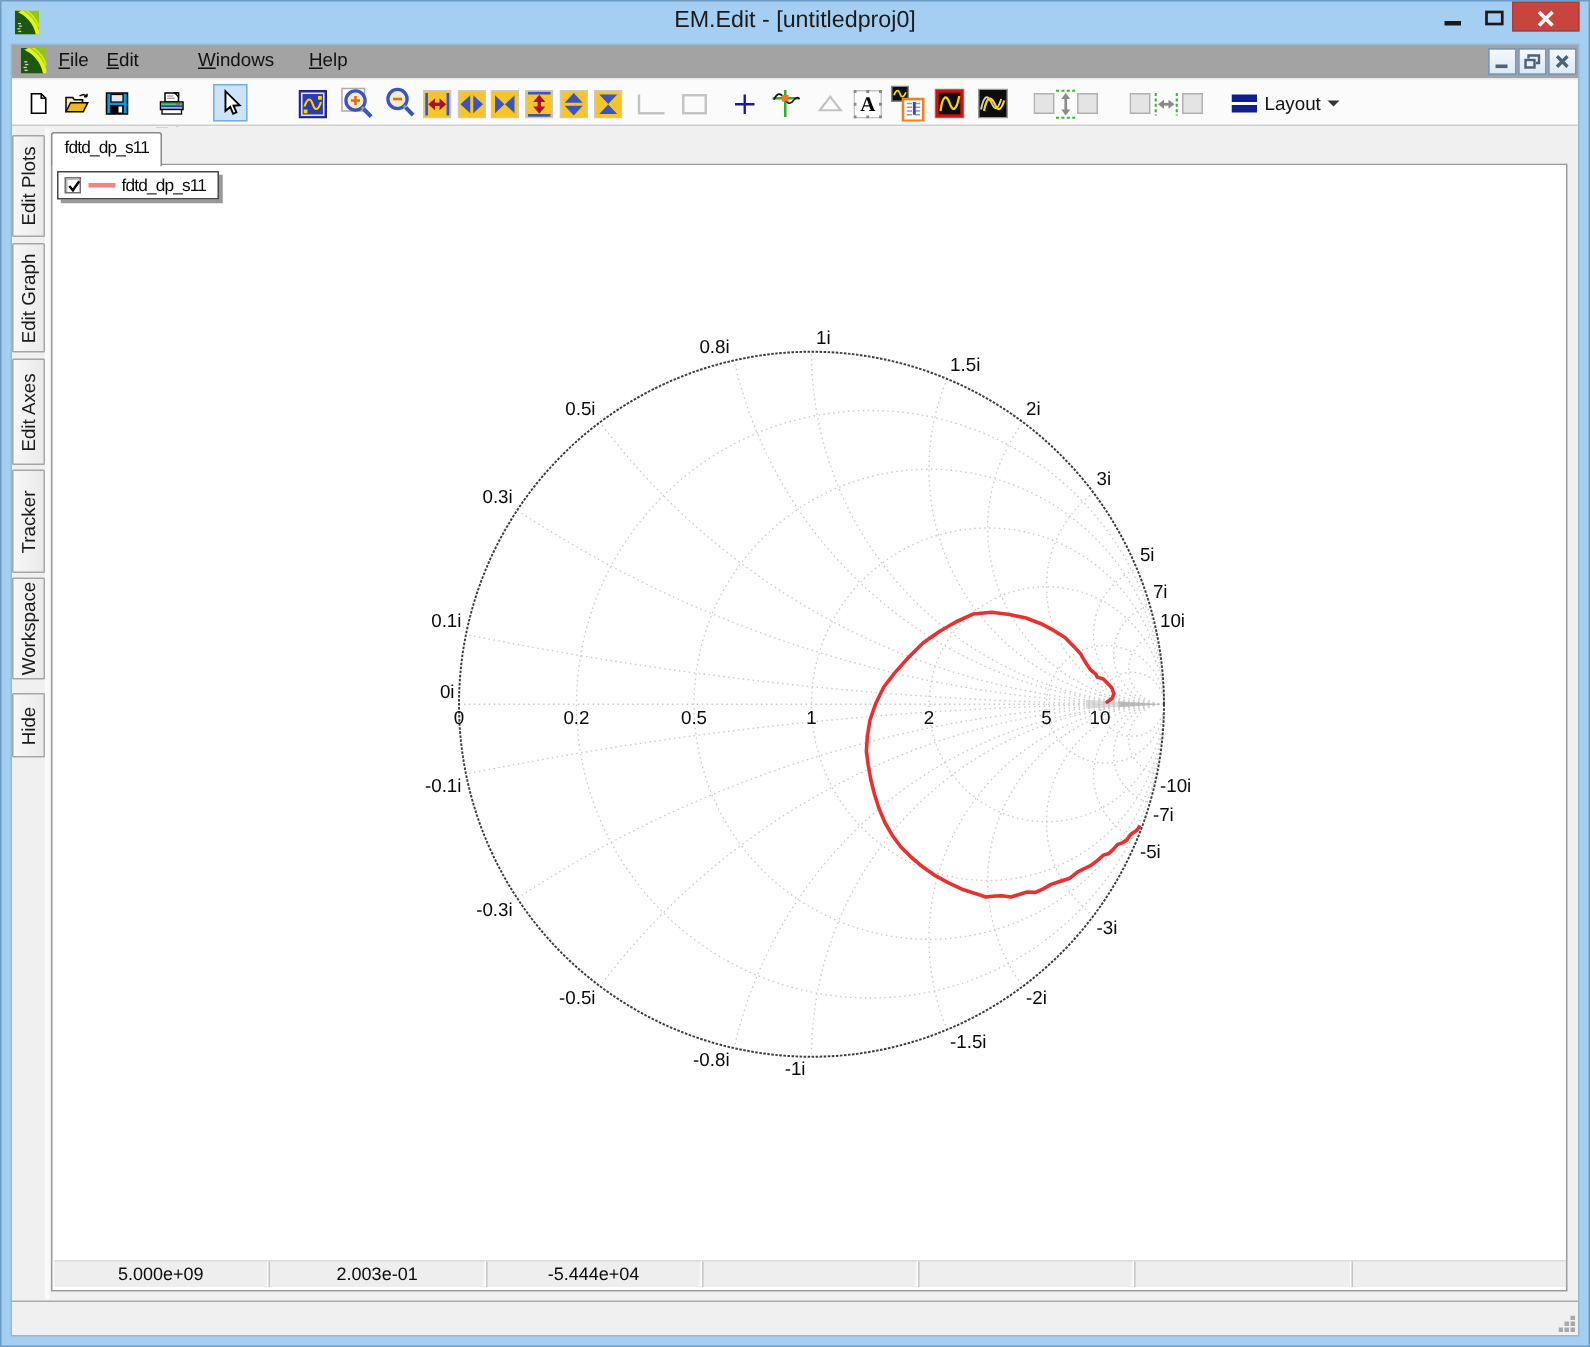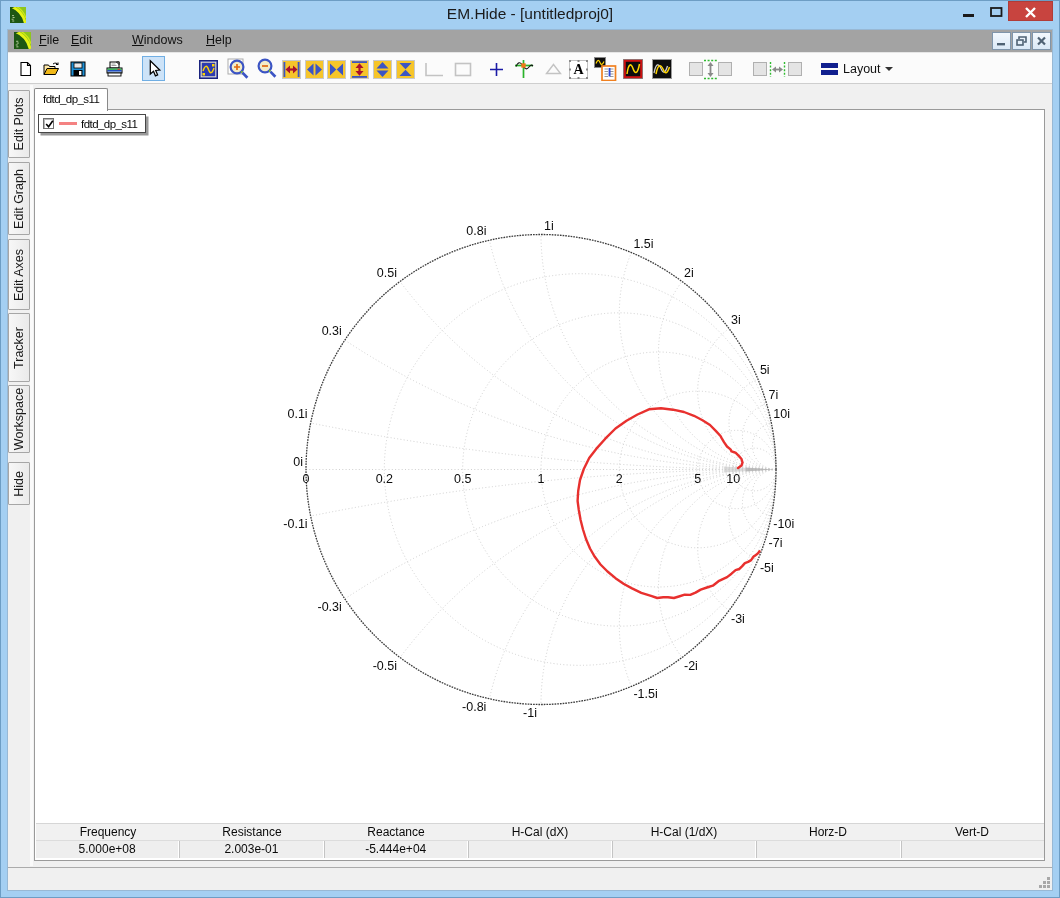--- a/index.html
+++ b/index.html
@@ -87,21 +87,21 @@
       <path d="M0.5,-1 C8,2 13.5,8 15.2,16" stroke="#e6f216" stroke-width="2.6" fill="none"></path>
       <path d="M6,-1 C11,2 14.5,6 15.8,11" stroke="#d9ec15" stroke-width="1.2" fill="none" opacity="0.9"></path>
       <path d="M0,0 L4.5,0 Q1.5,0.9 0,3 Z" fill="#1d5713"></path>
       <g fill="#eef6d2" opacity="0.85">
           <rect x="2" y="8.3" width="2" height="0.8"></rect>
           <rect x="2.6" y="10" width="2" height="0.8"></rect>
           <rect x="1.6" y="11.8" width="2" height="0.8"></rect>
           <rect x="2.2" y="13.6" width="2" height="0.8"></rect>
         </g>
     </svg>
-    <div class="title-text">EM.Hide - [untitledproj0]</div>
+    <div class="title-text">EM.Edit - [untitledproj0]</div>
     <div class="cap-btn btn-min">
       <svg width="31" height="20" viewBox="0 0 31 20">
           <rect x="10" y="13" width="11" height="3" fill="#1a1a1a"></rect>
         </svg>
     </div>
     <div class="cap-btn btn-max">
       <svg width="27" height="20" viewBox="0 0 27 20">
           <rect x="7" y="7" width="10.5" height="8" fill="none" stroke="#1a1a1a" stroke-width="1.8"></rect>
         </svg>
     </div>
@@ -467,31 +467,22 @@
             <div class="cb">
               <svg width="11" height="11" viewBox="0 0 11 11">
                   <path d="M2.2 5 L4.6 7.8 L8.8 1.8" fill="none" stroke="#000" stroke-width="1.6"></path>
                 </svg>
             </div>
             <div class="sample" style="background: rgb(244, 130, 130);"></div>
             <div class="lbl">fdtd_dp_s11</div>
           </div>
 
           <div class="ttable">
-            <div class="trow thead-row" id="thead-row">
-                <div class="tcell">Frequency</div>
-                <div class="tcell">Resistance</div>
-                <div class="tcell">Reactance</div>
-                <div class="tcell">H-Cal (dX)</div>
-                <div class="tcell">H-Cal (1/dX)</div>
-                <div class="tcell">Horz-D</div>
-                <div class="tcell">Vert-D</div>
-              </div>
             <div class="trow tval-row" id="tval-row">
-                <div class="tcell">5.000e+08</div>
+                <div class="tcell">5.000e+09</div>
                 <div class="tcell">2.003e-01</div>
                 <div class="tcell">-5.444e+04</div>
                 <div class="tcell">&nbsp;</div>
                 <div class="tcell">&nbsp;</div>
                 <div class="tcell">&nbsp;</div>
                 <div class="tcell">&nbsp;</div>
               </div>
           </div>
         </div>
       </div>

